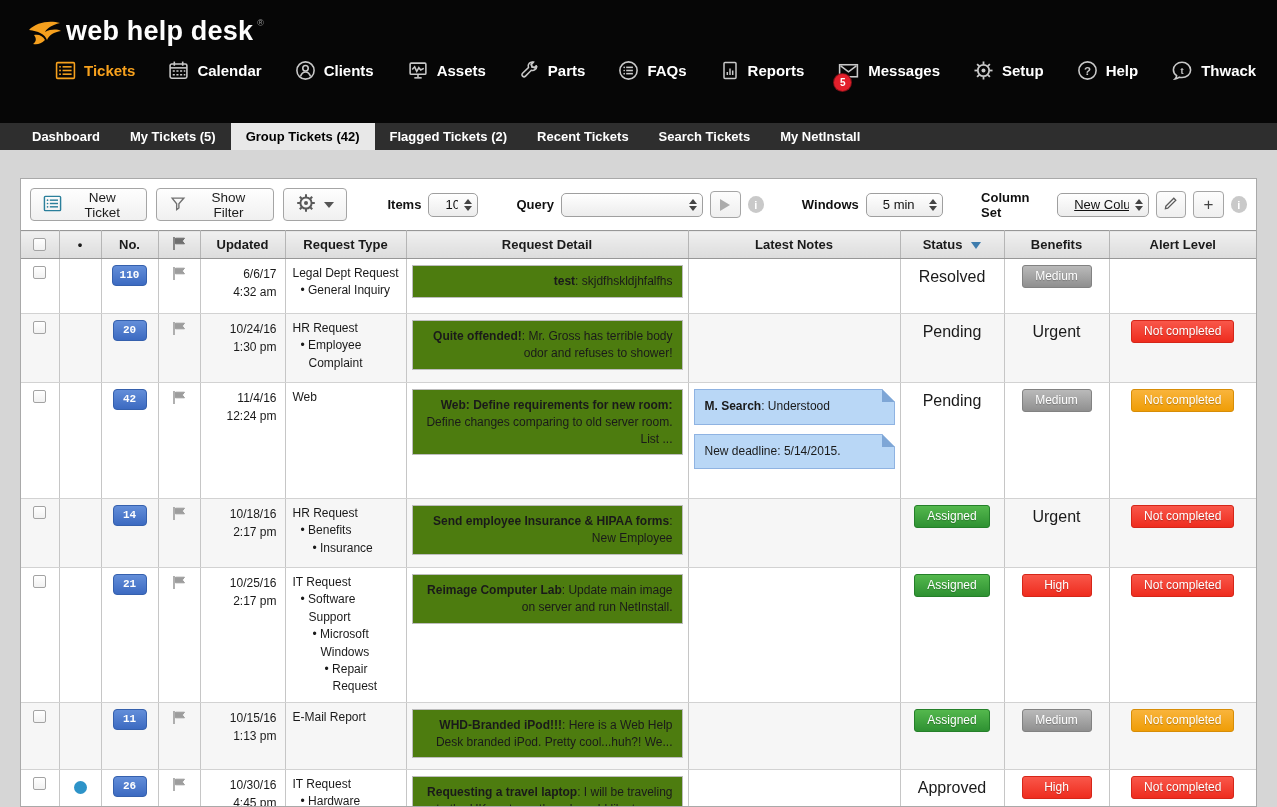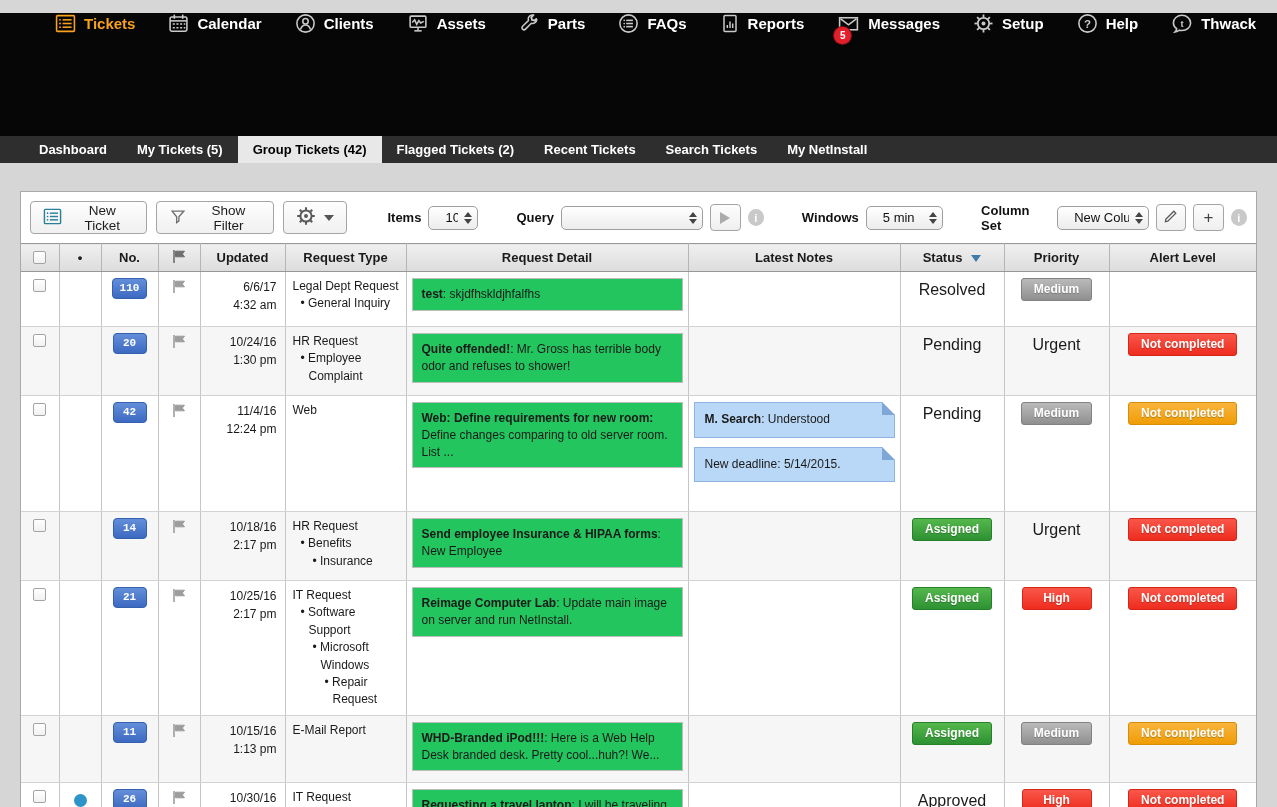--- a/index.html
+++ b/index.html
@@ -18,41 +18,41 @@
   .logo-reg { color:#9a9a9a; font-size:9px; margin-top:2px; }
   .nav { display:flex; align-items:center; padding-left:55px; margin-top:13px; gap:33px; }
   .nav-item { display:flex; align-items:center; gap:8px; cursor:pointer; }
   .nav-icon { position:relative; display:flex; align-items:center; }
   .nav-label { color:#fff; font-weight:bold; font-size:15px; }
   .nav-item.active .nav-label { color:#f7a11d; }
   .msg-badge { position:absolute; left:-3px; bottom:-10px; width:17px; height:17px; border-radius:50%;
     background:#e31f2b; color:#fff; font-size:10px; font-weight:bold;
     display:flex; align-items:center; justify-content:center; box-shadow:0 0 0 1px #7e1218; }
   
-  .tabbar { height:27px; background:#2e2e2e; display:flex; align-items:stretch; padding-left:24px; }
+  .tabbar { height:27px; background:#2e2e2e; display:flex; align-items:stretch; padding-left:17px; }
   .tab { color:#fff; font-weight:bold; font-size:13px; line-height:27px; padding:0 15px; cursor:pointer; white-space:nowrap; }
   .tab.active { background:#e8e8e8; color:#000; }
   
   .content { padding:28px 20px 0 20px; }
   .panel { background:#fff; border:1px solid #a9a9a9; height:629px; overflow:hidden; }
   
   .toolbar { display:flex; align-items:center; padding:9px 9px; }
   .btn { display:inline-flex; align-items:center; gap:8px; background:linear-gradient(#fefefe,#f0f0f0);
     border:1px solid #a5a5a5; border-radius:4px; padding:6px 12px; font-size:13.5px; color:#1c1c1c;
     font-family:inherit; cursor:pointer; margin-right:9px; height:33px; }
   .tb-right { margin-left:auto; display:flex; align-items:center; gap:7px; }
   .tb-label { font-weight:bold; font-size:13px; color:#111; margin-left:20px;padding-left:11px; }
   .select { display:inline-flex; align-items:center; background:linear-gradient(#ffffff,#ececec);
     border:1px solid #9f9f9f; border-radius:5px; padding:3px 5px 3px 9px; height:24px; font-size:13px; color:#111; cursor:pointer; }
   .select .val { flex:1; white-space:nowrap; overflow:hidden;margin-left:7px; }
   .stepper { display:flex; flex-direction:column; gap:2px; margin-left:6px; }
   .stepper i { width:0; height:0; border-left:4px solid transparent; border-right:4px solid transparent; }
   .stepper .up { border-bottom:5px solid #444; }
   .stepper .dn { border-top:5px solid #444; }
-  .w54 { width:50px; } .w150 { width:148px; } .w82 { width:80px; } .w92 { width:92px; }
+  .w54 { width:50px; } .w150 { width:148px; } .w82 { width:80px; } .w92 { width:92px;text-decoration:underline; }
   .iconbtn { display:inline-flex; align-items:center; justify-content:center; width:31px; height:27px;
     background:linear-gradient(#fdfdfd,#efefef); border:1px solid #a5a5a5; border-radius:4px; cursor:pointer; }
   .play-tri { width:0; height:0; border-top:6px solid transparent; border-bottom:6px solid transparent; border-left:10px solid #ababab; }
   .plus-glyph { font-size:17px; color:#444; line-height:1; }
   .info { width:17px; height:17px; border-radius:50%; background:#c9c9c9; color:#fff; font-weight:bold;
     font-size:11px; display:inline-flex; align-items:center; justify-content:center; }
   .caret-dn { width:0; height:0; border-left:5px solid transparent; border-right:5px solid transparent; border-top:6px solid #555; }
   
   table { width:100%; border-collapse:collapse; table-layout:fixed; }
   th { background:linear-gradient(#f0f0f0,#dcdcdc); border-top:1px solid #979797; border-bottom:1px solid #979797;
@@ -67,40 +67,48 @@
   .checkbox { width:13px; height:13px; border:1px solid #a3a3a3; border-radius:2px; background:linear-gradient(#fff,#f1f1f1); margin:1px auto; }
   .numbadge { display:inline-block; min-width:34px; text-align:center; padding:3px 7px 4px;
     background:linear-gradient(#638ed9,#3c6ac1); border:1px solid #3560ad; border-radius:4px;
     color:#fff; font-weight:bold; font-size:11px; cursor:pointer;font-family:Liberation Mono, monospace; }
   .dot { width:13px; height:13px; border-radius:50%; background:#2d93c8; margin:5px auto 0; }
   .cell-updated { text-align:right; padding-right:8px; line-height:1.5; }
   .tl { padding-left:2px; line-height:1.45; }
   .tl.l1 { padding-left:18px; text-indent:-8px; }
   .tl.l2 { padding-left:30px; text-indent:-8px; }
   .tl.l3 { padding-left:42px; text-indent:-8px; }
-  .detailbox { border:1px solid #bdbdbd; background:#22c55e; padding:7px 9px; line-height:1.4; cursor:pointer; }
+  .detailbox { border:1px solid #bdbdbd; background:#4d7c0f; padding:7px 9px; line-height:1.4; cursor:pointer;text-align:right; }
   .note { position:relative; background:#b9d7f6; border:1px solid #8fb3e2; padding:9px 10px; margin-bottom:9px; line-height:1.3; }
   .note::before { content:""; position:absolute; top:-1px; right:-1px; width:0; height:0;
     border-top:13px solid #fff; border-left:13px solid transparent; }
   .note::after { content:""; position:absolute; top:-1px; right:-1px; width:0; height:0;
     border-bottom:13px solid #7ea6d6; border-right:13px solid transparent; }
   .cell-center { text-align:center; }
   .plainstatus { display:inline-block; margin-top:3px; font-size:16px; }
   .badge { display:inline-block; min-width:70px; padding:3px 12px 4px; border-radius:3px; color:#fff;
-    font-weight:bold; font-size:12px; text-shadow:0 1px 1px rgba(0,0,0,.25); }
+    font-weight:normal; font-size:12px; text-shadow:0 1px 1px rgba(0,0,0,.25); }
   .badge.green  { background:linear-gradient(#54b84d,#2e9132); border:1px solid #25802a; }
   .badge.grey   { background:linear-gradient(#bababa,#8f8f8f); border:1px solid #828282; }
   .badge.red    { background:linear-gradient(#f9574a,#ee2c1e); border:1px solid #d52619; }
   .badge.orange { background:linear-gradient(#f9b43c,#ef9d06); border:1px solid #d78d07; }
   .flag-wrap { display:inline-block; margin-top:1px; }
 </style>
 </head>
 <body>
 
 <div class="topbar">
+  <div class="logo">
+    <svg class="logo-swirl" width="34" height="28" viewBox="0 0 34 28">
+      <path d="M1 11 C8 3, 22 1, 32 4 C24 6, 19 9, 17 13 C23 10, 29 10, 33 12 C26 13, 21 16, 19 21 C17 15, 10 12, 1 11 Z" fill="#f5a01e"></path>
+      <path d="M6 16 C11 15, 15 17, 17 21 C13 25, 9 26, 5 25 C8 23, 9 20, 6 16 Z" fill="#f5a01e"></path>
+    </svg>
+    <span class="logo-text">web help desk</span>
+    <span class="logo-reg">®</span>
+  </div>
   <div class="nav">
       <div class="nav-item active">
         <span class="nav-icon">
           <svg width="21" height="21" viewBox="0 0 20 20" fill="none" stroke="#f7a11d" stroke-width="1.5">
             <rect x="1.5" y="2.5" width="17" height="15" rx="1"></rect>
             <circle cx="4.8" cy="6.5" r="0.9" fill="#f7a11d" stroke="none"></circle>
             <line x1="7.2" y1="6.5" x2="15.8" y2="6.5"></line>
             <circle cx="4.8" cy="10" r="0.9" fill="#f7a11d" stroke="none"></circle>
             <line x1="7.2" y1="10" x2="15.8" y2="10"></line>
             <circle cx="4.8" cy="13.5" r="0.9" fill="#f7a11d" stroke="none"></circle>
@@ -351,21 +359,21 @@
             <th>No.</th>
             <th><span class="flag-wrap"><svg width="14" height="15" viewBox="0 0 14 15" fill="#6f6f6f" stroke="#6f6f6f">
                   <line x1="2" y1="1" x2="2" y2="14" stroke-width="1.6"></line>
                   <path d="M3.5 2.2h9l-2.2 2.8 2.2 2.8h-9z" stroke-width="1"></path>
                 </svg></span></th>
             <th>Updated</th>
             <th>Request Type</th>
             <th>Request Detail</th>
             <th>Latest Notes</th>
             <th><span>Status</span><span class="sort-tri"></span></th>
-            <th>Priority</th>
+            <th>Benefits</th>
             <th>Alert Level</th>
           </tr>
         </thead>
       <tbody>
           <tr style="height: 55px;">
             <td class="cell-center">
               <div class="checkbox"></div>
             </td>
             <td class="cell-center"></td>
             <td class="cell-center"><span class="numbadge">110</span></td>
@@ -509,21 +517,21 @@
                   <path d="M3.5 2.2h9l-2.2 2.8 2.2 2.8h-9z" stroke-width="1"></path>
                 </svg></span></td>
             <td class="cell-updated">
               <div>10/15/16</div>
               <div>1:13 pm</div>
             </td>
             <td>
               <div class="tl l0">E-Mail Report</div>
             </td>
             <td>
-              <div class="detailbox"><b>WHD-Branded iPod!!!</b><span>: Here is a Web Help Desk branded desk.  Pretty cool...huh?! We...</span></div>
+              <div class="detailbox"><b>WHD-Branded iPod!!!</b><span>: Here is a Web Help Desk branded iPod.  Pretty cool...huh?! We...</span></div>
             </td>
             <td></td>
             <td class="cell-center"><span class="badge green">Assigned</span></td>
             <td class="cell-center"><span class="badge grey">Medium</span></td>
             <td class="cell-center"><span class="badge orange">Not completed</span></td>
           </tr>
           <tr style="height: 120px;">
             <td class="cell-center">
               <div class="checkbox"></div>
             </td>

